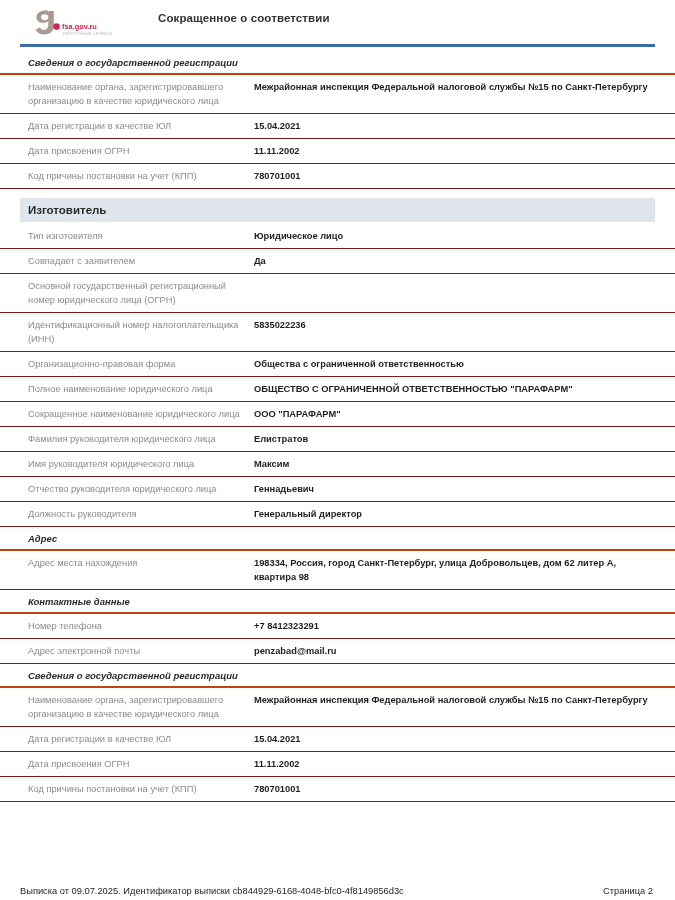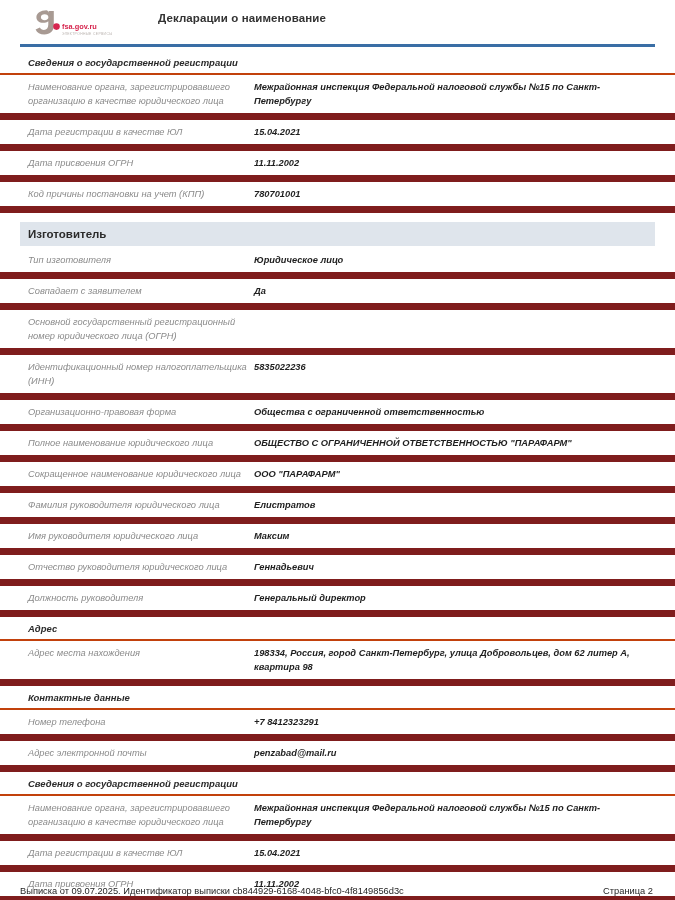--- a/index.html
+++ b/index.html
@@ -85,23 +85,22 @@
     padding: 6px 0 5px 28px;
     border-bottom: 2px solid #c2410c;
     font-style: italic;
   }
   .sub-head.first { padding-top: 7px; }
 
   .row {
     display: flex;
     align-items: flex-start;
     padding: 5px 0 5px 0;
-    border-bottom: 7px solid #7f1d1d;
+    border-bottom: 1px solid #7f1d1d;
     min-height: 12px;
-    font-style: italic;
   }
   .row .label {
     width: 254px;
     padding-left: 28px;
     padding-right: 6px;
     box-sizing: border-box;
     font-size: 9.3px;
     line-height: 14px;
     color: #8b8b8b;
   }
@@ -144,21 +143,21 @@
                C14.0 23.0 12.6 22.1 11.9 20.6 L7.6 22.4 C9.0 25.6 12.1 27.4 16.3 27.4
                C22.2 27.4 25.8 24.0 25.8 18.2 L25.8 3.9 L20.6 3.9 L20.6 5.5
                C19.9 4.1 19.3 3.2 18.5 3.2 Z
                M16.6 7.3 C18.9 7.3 20.4 8.6 20.4 10.3 C20.4 12.0 18.9 13.2 16.6 13.2
                C14.3 13.2 12.9 12.0 12.9 10.3 C12.9 8.6 14.3 7.3 16.6 7.3 Z" fill="#a89a93"></path>
       <circle cx="28.5" cy="19.6" r="3.3" fill="#d6254e"></circle>
       <text x="34" y="22.4" font-family="'Liberation Sans', sans-serif" font-size="7.4" font-weight="bold" fill="#d6254e">fsa.gov.ru</text>
       <text x="34" y="28.4" font-family="'Liberation Sans', sans-serif" font-size="3.4" fill="#b9b2ae" letter-spacing="0.35">ЭЛЕКТРОННЫЕ СЕРВИСЫ</text>
     </svg>
   </div>
-  <div class="doc-title">Декларации о наименование</div>
+  <div class="doc-title">Сокращенное о соответствии</div>
 </div>
 
 <div class="blue-rule"></div>
 
 <div class="content" id="content-root">
     <div class="sub-head first">Сведения о государственной регистрации</div>
     <div class="row">
       <div class="label">Наименование органа, зарегистрировавшего организацию в качестве юридического лица</div>
       <div class="value">Межрайонная инспекция Федеральной налоговой службы №15 по Санкт-Петербургу</div>
     </div>

